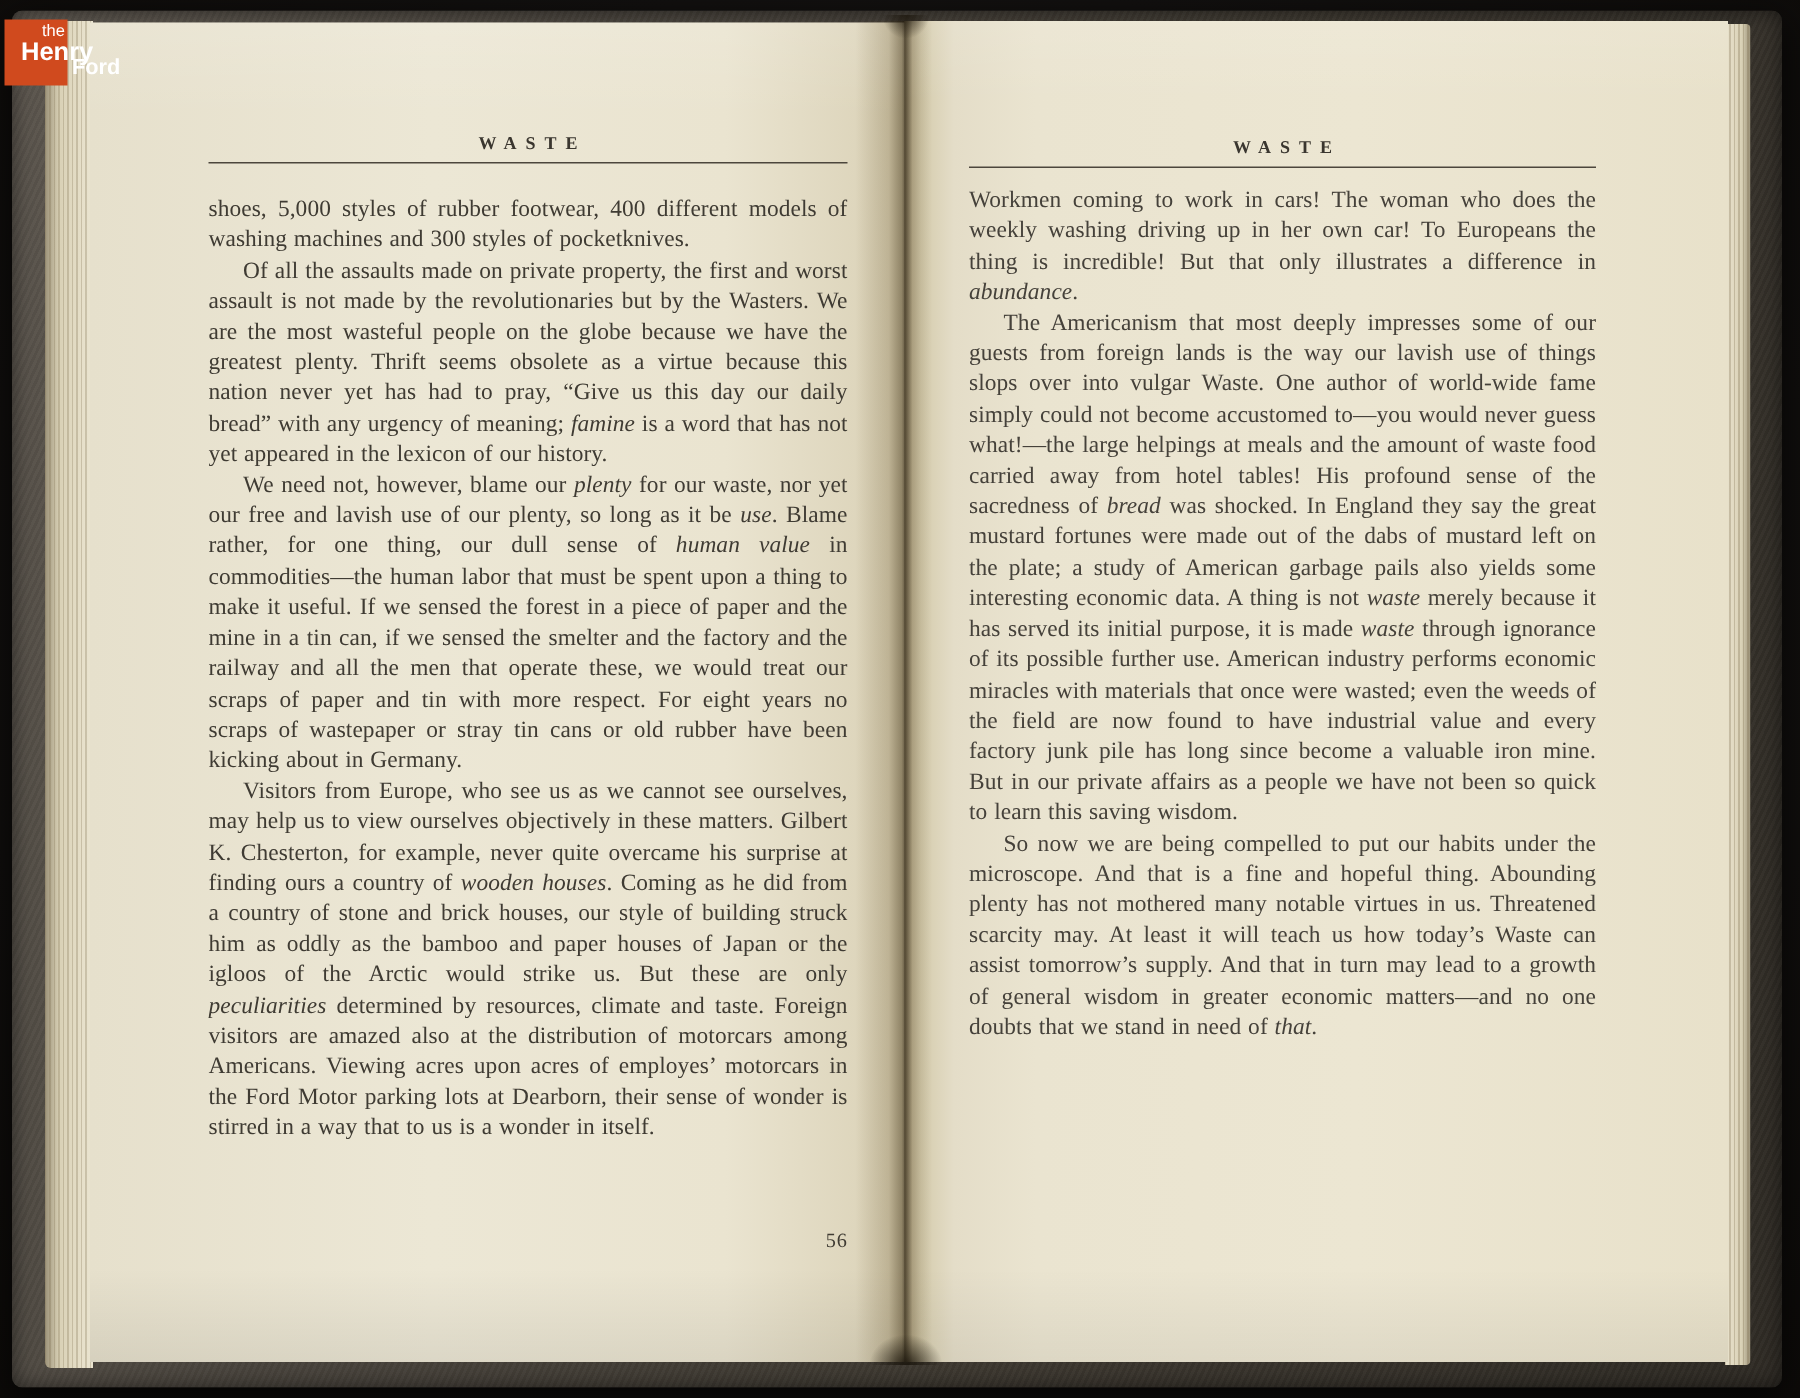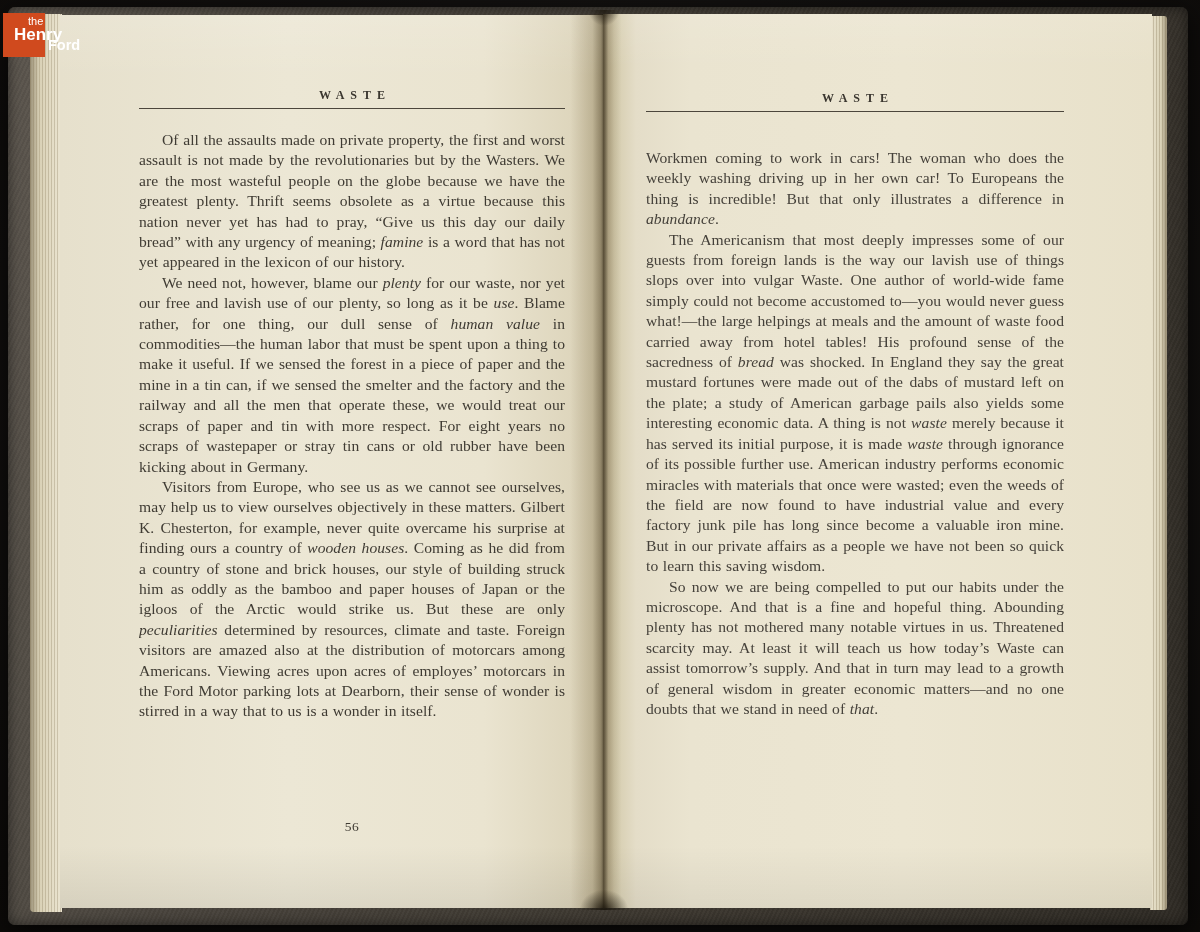--- a/index.html
+++ b/index.html
@@ -67,26 +67,26 @@
   .head{
     text-align:center; font-size:12px; font-weight:700;
     letter-spacing:6px; text-indent:6px; color:#3a362f;
   }
   .head-rule{ border:0; border-bottom:1.6px solid #4c463c; margin:5px 0 0 0; }
   .bodytext{
     margin-top:21px; font-size:15.6px; line-height:20.4px;
     text-align:justify; letter-spacing:.05px; word-spacing:.6px;
     max-height:700px; overflow:hidden;
   }
-  .col-right .bodytext{ margin-top:36px; color:#45413a;font-family:Liberation Serif, serif; }
+  .col-right .bodytext{ margin-top:12px; color:#45413a;font-family:Liberation Serif, serif; }
   .bodytext p{ margin:0; }
   .bodytext p.ind{ text-indent:23px; }
   .bodytext i{ font-style:italic; }
   .pagenum{
-    position:absolute; text-align:center; font-size:13.5px; color:#3f3b33;
+    position:absolute; text-align:right; font-size:13.5px; color:#3f3b33;
     letter-spacing:.5px;
   }
   .pagenum-left{ left:139px; top:819px; width:426px; }
   .pagenum-right{ left:646px; top:824px; width:418px; }
   
   .hf-logo{
     position:absolute; left:3px; top:13px; width:42px; height:44px;
     background:#d04a1e; color:#ffffff;
     font-family:"Liberation Sans","DejaVu Sans",sans-serif;
   }
@@ -108,20 +108,21 @@
   <div class="page-right"></div>
 
   <div class="gutter"></div>
   <div class="notch-top"></div>
   <div class="notch-bottom"></div>
 
   <div class="col col-left">
     <div class="head">WASTE</div>
     <hr class="head-rule">
     <div class="bodytext">
+        <p class=""><span>shoes, 5,000 styles of rubber footwear, 400 different models of washing machines and 300 styles of pocketknives.</span></p>
         <p class="ind"><span>Of all the assaults made on private property, the first and worst assault is not made by the revolutionaries but by the Wasters. We are the most wasteful people on the globe because we have the greatest plenty. Thrift seems obsolete as a virtue because this nation never yet has had to pray, “Give us this day our daily bread” with any urgency of meaning; </span><i>famine</i><span> is a word that has not yet appeared in the lexicon of our history.</span></p>
         <p class="ind"><span>We need not, however, blame our </span><i>plenty</i><span> for our waste, nor yet our free and lavish use of our plenty, so long as it be </span><i>use</i><span>. Blame rather, for one thing, our dull sense of </span><i>human value</i><span> in commodities—the human labor that must be spent upon a thing to make it useful. If we sensed the forest in a piece of paper and the mine in a tin can, if we sensed the smelter and the factory and the railway and all the men that operate these, we would treat our scraps of paper and tin with more respect. For eight years no scraps of wastepaper or stray tin cans or old rubber have been kicking about in Germany.</span></p>
         <p class="ind"><span>Visitors from Europe, who see us as we cannot see ourselves, may help us to view ourselves objectively in these matters. Gilbert K. Chesterton, for example, never quite overcame his surprise at finding ours a country of </span><i>wooden houses</i><span>. Coming as he did from a country of stone and brick houses, our style of building struck him as oddly as the bamboo and paper houses of Japan or the igloos of the Arctic would strike us. But these are only </span><i>peculiarities</i><span> determined by resources, climate and taste. Foreign visitors are amazed also at the distribution of motorcars among Americans. Viewing acres upon acres of employes’ motorcars in the Ford Motor parking lots at Dearborn, their sense of wonder is stirred in a way that to us is a wonder in itself.</span></p>
       </div>
   </div>
   <div class="pagenum pagenum-left">56</div>
 
   <div class="col col-right">
     <div class="head">WASTE</div>
     <hr class="head-rule">

